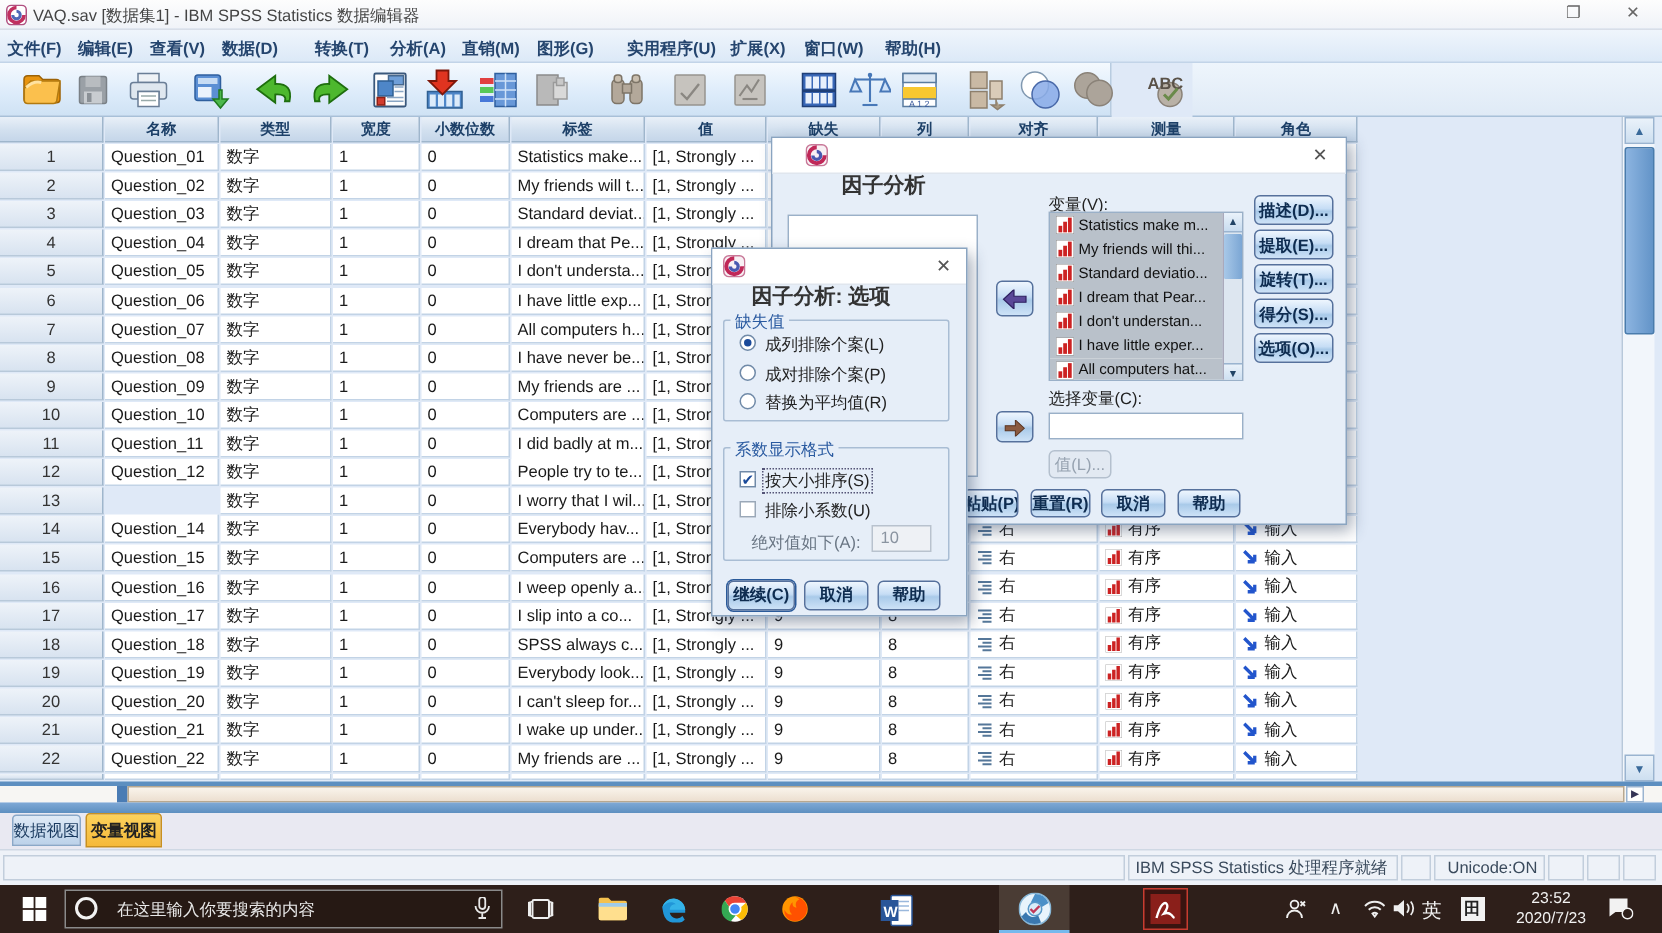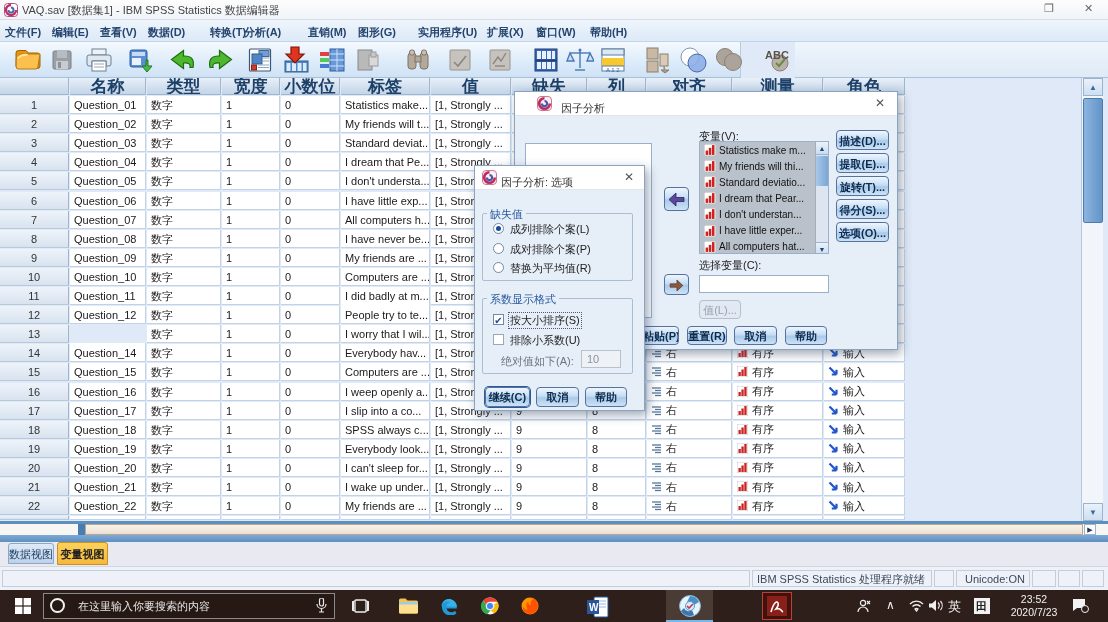--- a/index.html
+++ b/index.html
@@ -12,38 +12,38 @@
 
 #menubar{position:absolute;left:0;top:20px;width:1108px;height:22px;background:linear-gradient(#eff5fc,#dce9f7);border-bottom:1px solid #c2d4e8;}
 .mi{position:absolute;top:5px;font-size:11px;font-weight:bold;color:#25456e;}
 
 #toolbar{position:absolute;left:0;top:42px;width:741px;height:36px;background:linear-gradient(#f4f9fe,#dcebfa 60%,#cfe2f4);border-right:1px solid #b8cce0;border-bottom:1px solid #a8c0d8;}
 #tbext{position:absolute;left:795px;top:42px;width:313px;height:36px;background:linear-gradient(#eef5fc,#dfeaf6);border-bottom:1px solid #a8c0d8;}
 .tbi{position:absolute;top:4px;width:28px;height:28px;}
 
 #grid{position:absolute;left:0;top:0;width:1108px;height:622px;}
 #gridbg{position:absolute;left:0;top:78px;width:1081px;height:443px;background:#dfe9f7;}
-.hc{position:absolute;background:linear-gradient(#e9f0f8,#d2e0ef 55%,#c5d6e9);border-right:1px solid #9fb6cc;border-bottom:1px solid #9fb6cc;font-size:17px;font-weight:bold;color:#1d4068;text-align:center;line-height:17px;overflow:hidden;}
+.hc{position:absolute;background:linear-gradient(#e9f0f8,#d2e0ef 55%,#c5d6e9);border-right:1px solid #9fb6cc;border-bottom:1px solid #9fb6cc;font-size:10px;font-weight:bold;color:#1d4068;text-align:center;line-height:17px;overflow:hidden;}
 .rh{position:absolute;background:linear-gradient(#eef3f9,#d8e3f0);border-right:1px solid #9fb6cc;border-bottom:1px solid #b8c9da;font-size:11px;color:#333;text-align:center;line-height:18px;}
 .dc{position:absolute;background:#fff;border-right:1px solid #c2d3e6;border-bottom:1px solid #c2d3e6;font-size:11px;color:#1a1a1a;line-height:18px;padding-left:4px;white-space:nowrap;overflow:hidden;}
 .dc.ic{display:flex;align-items:center;}
 .ci{margin-right:4px;flex:0 0 auto;}
 
 #vscroll{position:absolute;left:1081px;top:78px;width:22px;height:443px;background:#f2f6fb;border-left:1px solid #b8c8da;}
 #hscrollwrap{position:absolute;left:0;top:521px;width:1108px;height:21px;}
 
 #tabbar{position:absolute;left:0;top:542px;width:1108px;height:24px;background:#e9e9f2;}
 #statusbar{position:absolute;left:0;top:566px;width:1108px;height:24px;background:#eef2f8;border-top:1px solid #cfd8e4;}
 .sbox{position:absolute;top:3px;height:17px;border:1px solid #c2cedc;font-size:11px;color:#3a4a5c;line-height:16px;}
 
 #taskbar{position:absolute;left:0;top:590px;width:1108px;height:32px;background:#2e1f1a;}
 
 .dialog{position:absolute;background:#e6eef8;border:1px solid #8aa4c0;box-shadow:3px 4px 10px rgba(40,60,90,.45);}
 .dtitle{position:absolute;left:0;top:0;right:0;height:24px;background:#fff;border-bottom:1px solid #e0e6ee;}
-.dtext{position:absolute;top:9px;font-size:11px;color:#333;}
+.dtext{position:absolute;top:23px;font-size:14px;color:#333;font-weight:bold;}
 .dx{position:absolute;top:4px;font-size:12px;color:#555;}
 .btn{position:absolute;background:linear-gradient(#eef6fe,#c6ddf5 45%,#a9cae9 55%,#cde2f7);border:1px solid #56719c;border-radius:4px;font-size:11px;font-weight:bold;color:#0e2c50;text-align:center;white-space:nowrap;overflow:hidden;}
 .rb{width:53px;height:20px;line-height:20px;}
 .grp{position:absolute;border:1px solid #a9bdd4;border-radius:2px;}
 .grplab{position:absolute;font-size:11px;color:#2a5aa0;background:#e6eef8;padding:0 3px;}
 .fld{position:absolute;background:#fff;border:1px solid #9ab0c8;}
 .rad{position:absolute;width:11px;height:11px;border-radius:50%;border:1px solid #708aa8;background:#fff;}
 .chk{position:absolute;width:11px;height:11px;border:1px solid #708aa8;background:#fff;font-size:10px;line-height:11px;text-align:center;color:#1a4a9a;}
 .lbl{position:absolute;font-size:11px;color:#222;white-space:nowrap;}
 .vit{height:16.1px;display:flex;align-items:center;background:#b9c1ca;font-size:10px;color:#111;padding-left:4px;white-space:nowrap;overflow:hidden;}
@@ -58,21 +58,21 @@
     <span class="ttext">VAQ.sav [数据集1] - IBM SPSS Statistics 数据编辑器</span>
     <span class="wbtn" style="left:1044px;">❐</span>
     <span class="wbtn" style="left:1084px;">✕</span>
   </div>
   <div id="menubar">
       <span class="mi" style="left:5px;">文件(F)</span>
 <span class="mi" style="left:52px;">编辑(E)</span>
 <span class="mi" style="left:100px;">查看(V)</span>
 <span class="mi" style="left:148px;">数据(D)</span>
 <span class="mi" style="left:210px;">转换(T)</span>
-<span class="mi" style="left:244px;">分析(A)</span>
+<span class="mi" style="left:260px;">分析(A)</span>
 <span class="mi" style="left:308px;">直销(M)</span>
 <span class="mi" style="left:358px;">图形(G)</span>
 <span class="mi" style="left:418px;">实用程序(U)</span>
 <span class="mi" style="left:487px;">扩展(X)</span>
 <span class="mi" style="left:536px;">窗口(W)</span>
 <span class="mi" style="left:590px;">帮助(H)</span>
     </div>
   <div id="toolbar">
       <div class="tbi" style="left:14px;"><svg width="28" height="28" viewBox="0 0 28 28">
           <path d="M2 7 q0-2.5 2.5-2.5 h7.5 l2.5 2.5 h9 q2.5 0 2.5 2.5 v10.5 q0 2.5-2.5 2.5 H4.5 q-2.5 0-2.5-2.5 z" fill="#e8940f" stroke="#9c6206" stroke-width="1"></path>

